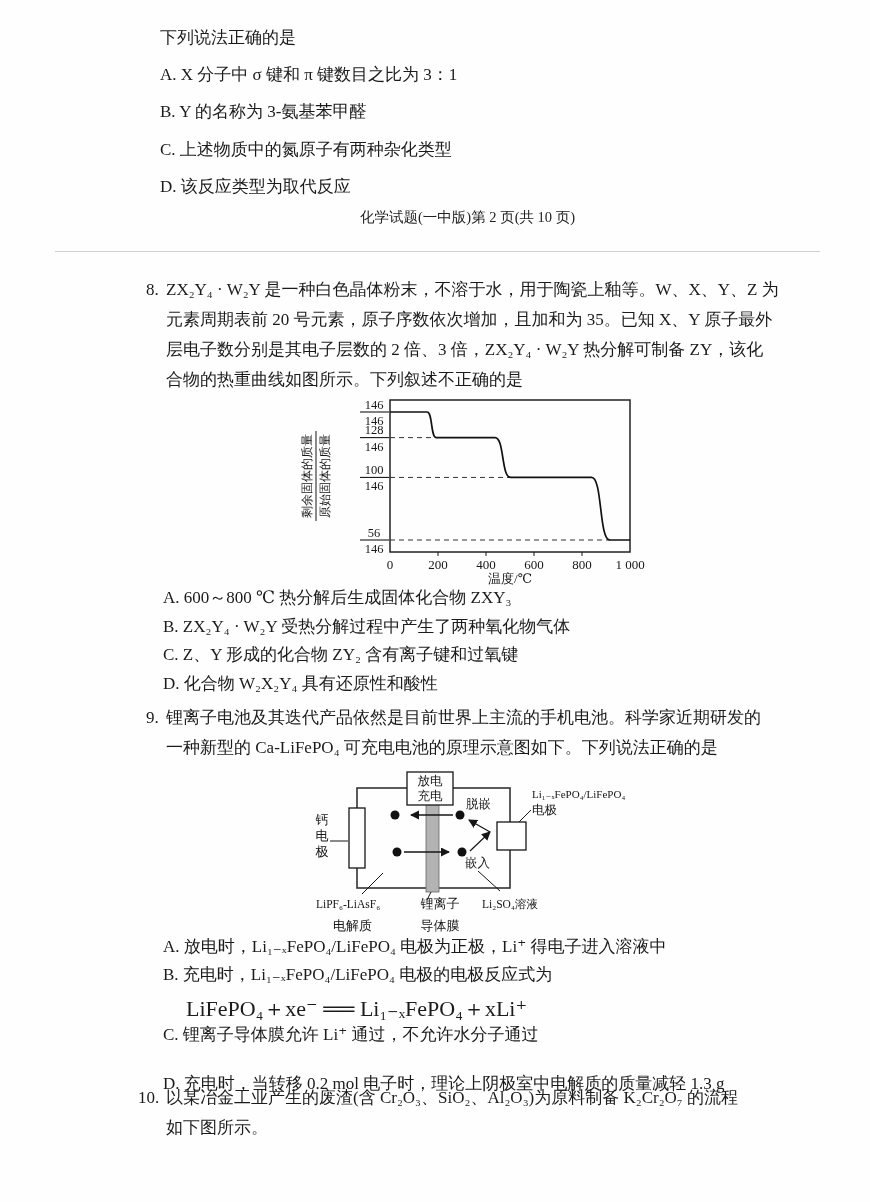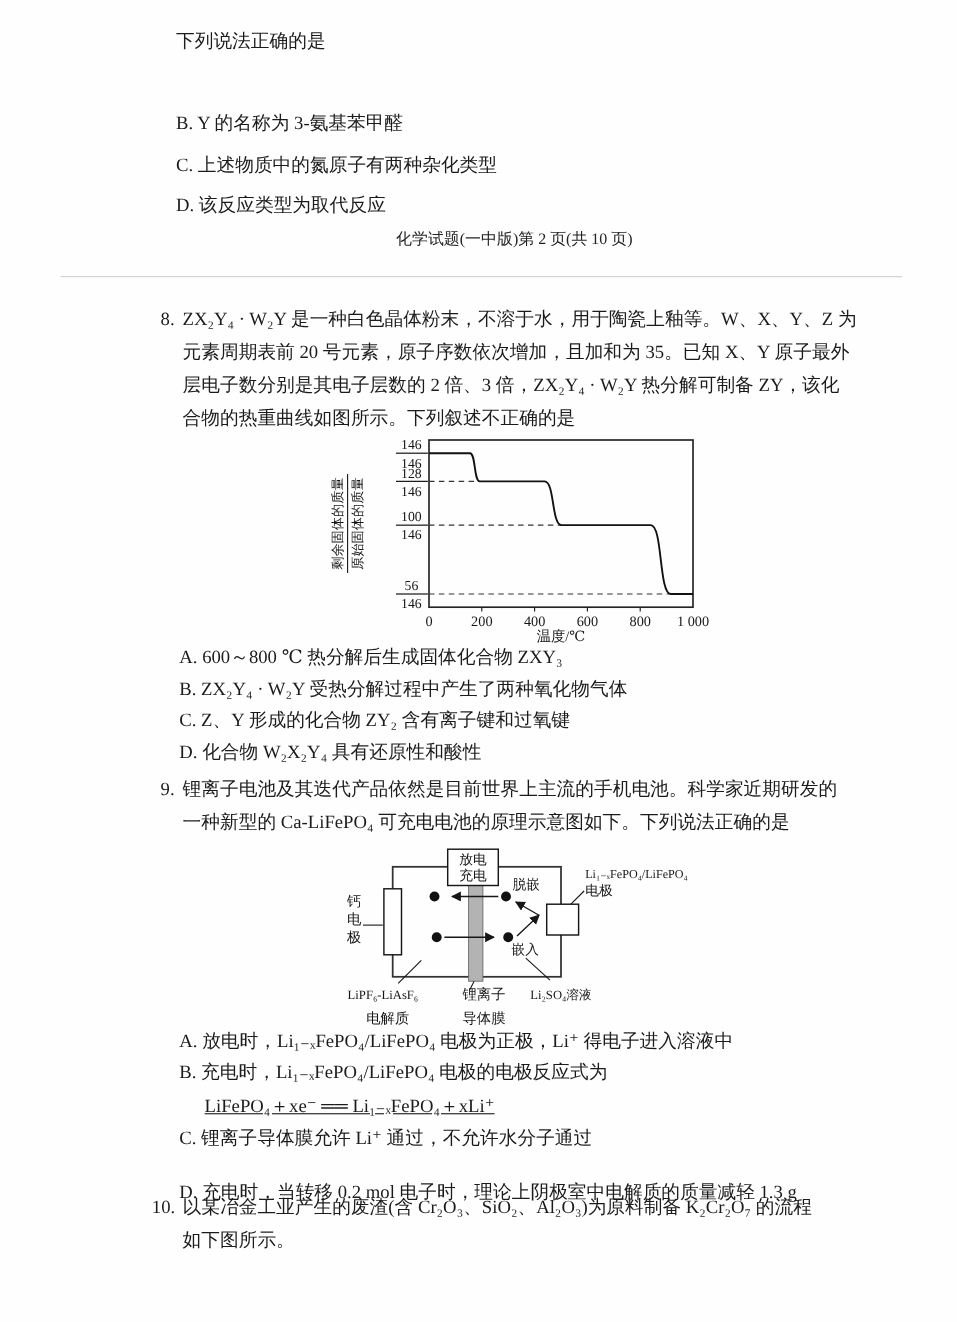--- a/index.html
+++ b/index.html
@@ -6,28 +6,29 @@
   .page{
     position:relative;width:870px;height:1202px;background:#fefefe;overflow:hidden;
     font-family:"Liberation Serif","DejaVu Serif",serif;color:#1b1b1b;padding-left:42px;
   }
   .line{position:absolute;font-size:17px;line-height:22px;white-space:nowrap;}
   .qnum{position:absolute;font-size:17px;line-height:22px;}
   .footer{position:absolute;font-size:14.5px;color:#222;}
   .divider{position:absolute;left:55px;top:251px;width:765px;height:1px;background:#cfcfcf;}
   svg{position:absolute;overflow:visible;}
   svg text{font-family:"Liberation Serif","DejaVu Serif",serif;fill:#161616;}
-  .eq-line{position:absolute;font-size:17px;white-space:nowrap;text-decoration:underline;}
+  .eq-line{position:absolute;font-size:22px;white-space:nowrap;}
 </style>
 </head>
 <body>
 
 <div class="page">
 
   <div class="line" style="left:160px;top:27px;">下列说法正确的是</div>
+  <div class="line" style="left:160px;top:64px;">A. X 分子中 σ 键和 π 键数目之比为 3：1</div>
   <div class="line" style="left:160px;top:101px;">B. Y 的名称为 3-氨基苯甲醛</div>
   <div class="line" style="left:160px;top:139px;">C. 上述物质中的氮原子有两种杂化类型</div>
   <div class="line" style="left:160px;top:176px;">D. 该反应类型为取代反应</div>
 
   <div class="footer" style="left:360px;top:208px;">化学试题(一中版)第 2 页(共 10 页)</div>
 
   <div class="divider"></div>
 
   <div class="qnum" style="left:146px;top:279px;">8.</div>
   <div class="line" style="left:166px;top:279px;">ZX₂Y₄ · W₂Y 是一种白色晶体粉末，不溶于水，用于陶瓷上釉等。W、X、Y、Z 为</div>

